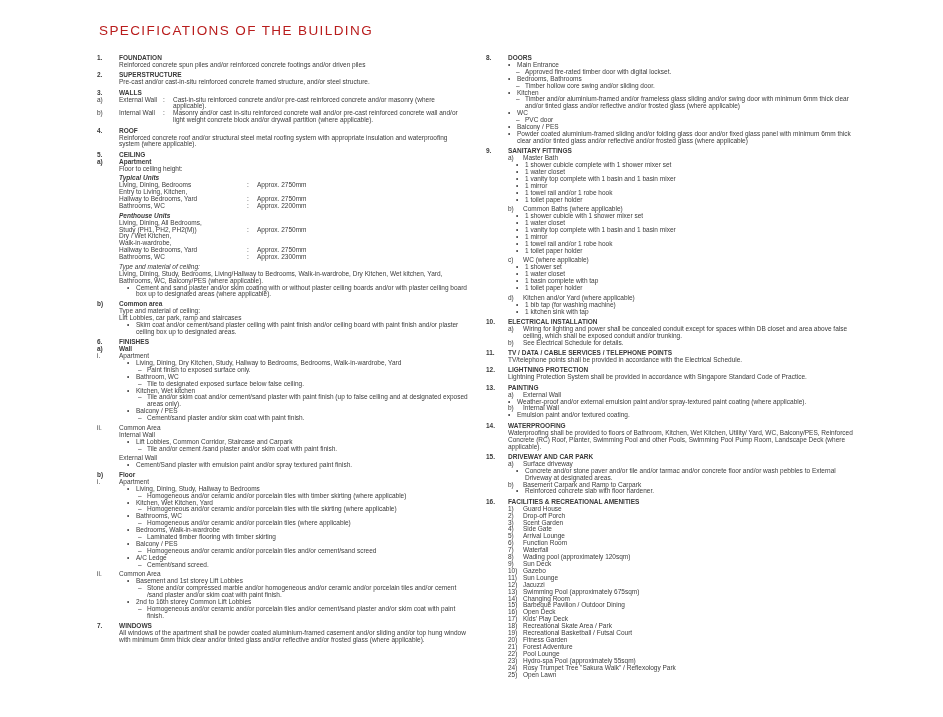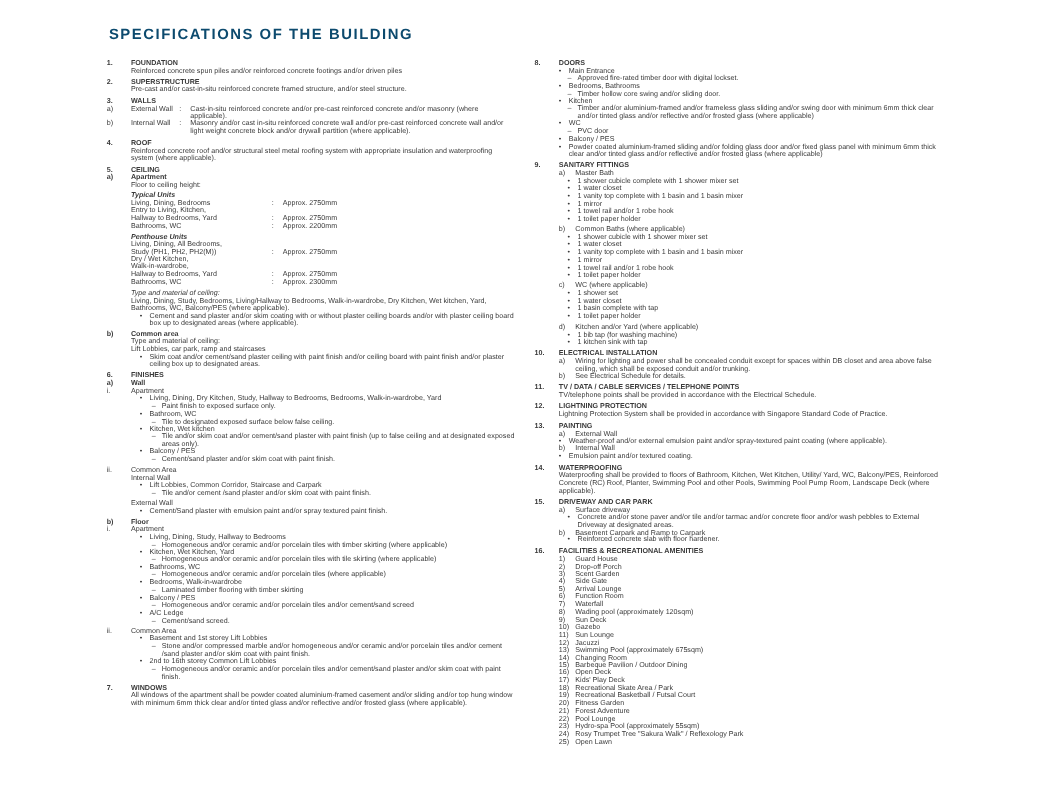--- a/index.html
+++ b/index.html
@@ -1,19 +1,19 @@
 <!DOCTYPE html>
 <html><head>
 <meta charset="utf-8">
 <style>
   html,body{margin:0;padding:0;background:#ffffff;}
   .page{position:relative;width:943px;height:717px;background:#ffffff;
         font-family:"Liberation Sans",sans-serif;color:#3a3a3a;overflow:hidden;}
-  .title{position:absolute;left:99px;top:23px;font-size:13.5px;font-weight:700;
-         letter-spacing:1.4px;color:#0c4a6e;white-space:nowrap;text-align:center;}
+  .title{position:absolute;left:99px;top:23px;font-size:13.5px;font-weight:400;
+         letter-spacing:1.4px;color:#b91c1c;white-space:nowrap;text-align:center;}
   .col{position:absolute;top:55px;font-size:6.5px;line-height:6.9px;}
   .col0{left:97px;width:372px;}
   .col1{left:486px;width:378px;}
   .section{margin-bottom:3.5px;}
   .line{display:flex;align-items:flex-start;}
   .g{flex:0 0 22px;}
   .body{flex:1;display:flex;min-width:0;}
   .ind1{padding-left:8px;}
   .ind2{padding-left:19px;}
   .mk{flex:0 0 9px;}

